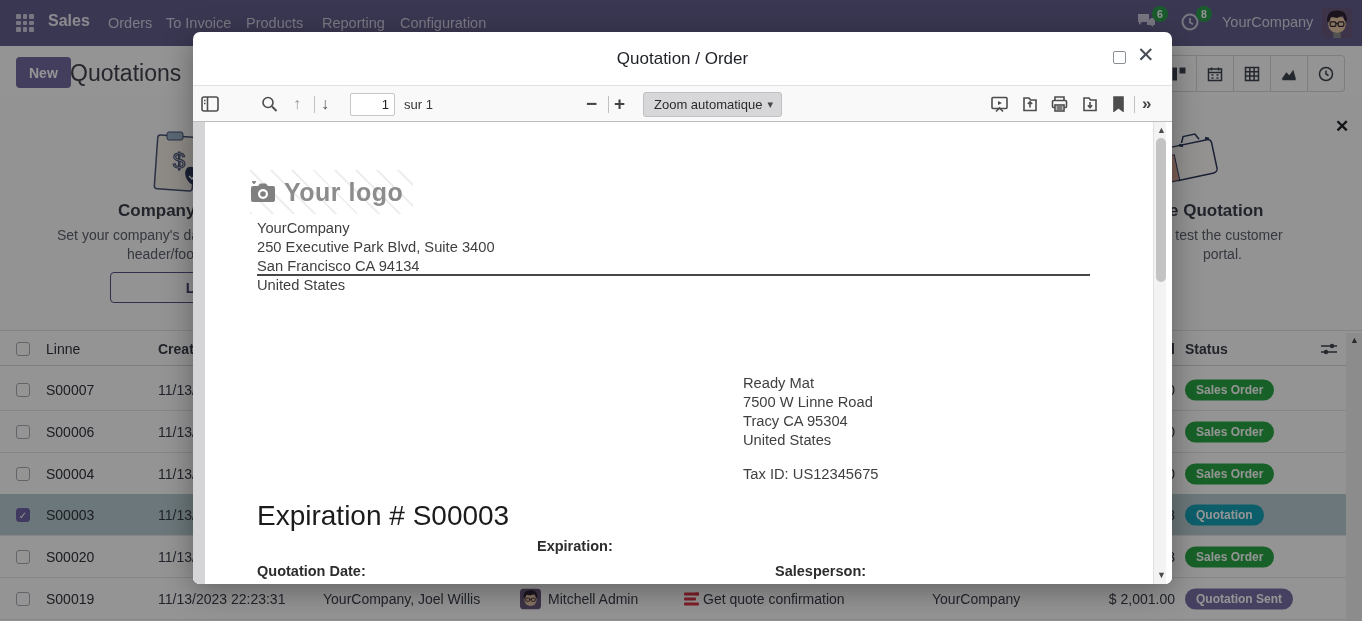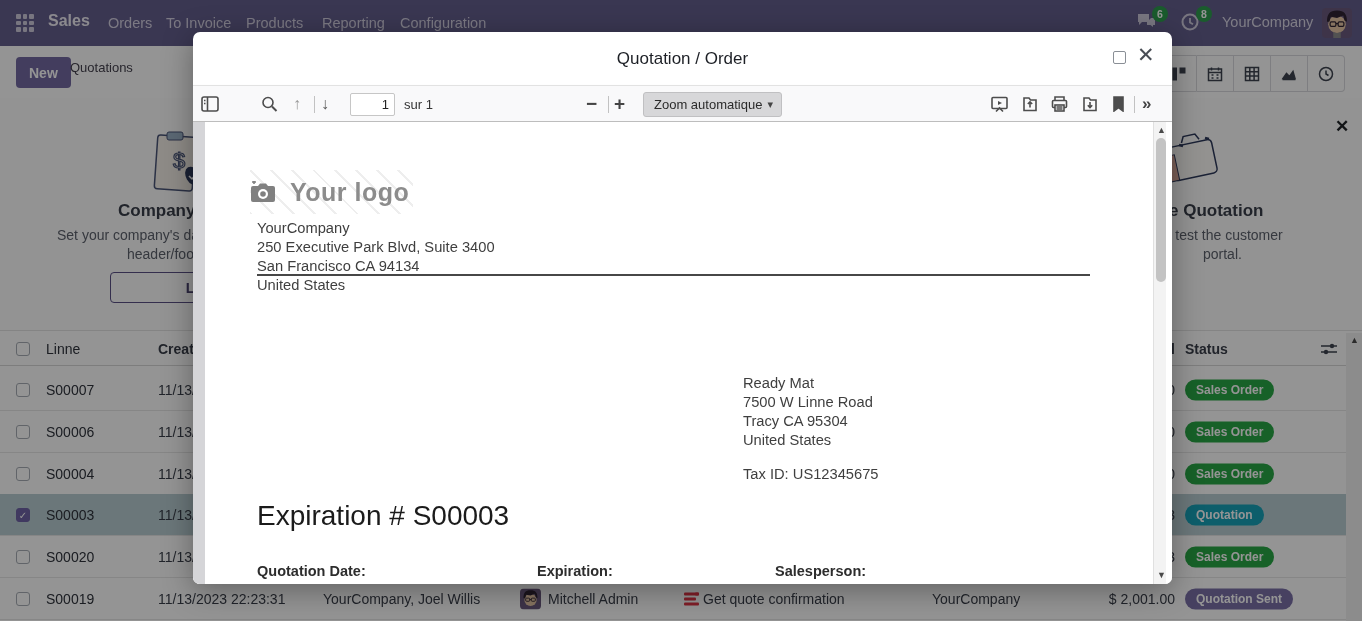--- a/index.html
+++ b/index.html
@@ -19,21 +19,21 @@
   .nav-app{left:48px;top:12px;font-size:16px;font-weight:bold;color:#efedf5;}
   .nav-item{top:15px;font-size:14.5px;color:#d4d0e2;cursor:pointer;}
   .nav-right-icon{top:12px;width:22px;height:22px;}
   .nav-badge{position:absolute;top:-6px;right:-10px;min-width:16px;height:16px;border-radius:8px;background:#2e9e4f;color:#fff;font-size:10.5px;font-weight:bold;display:flex;align-items:center;justify-content:center;padding:0 3px;}
   .nav-company{top:14px;font-size:14.5px;color:#d9d6e6;}
   .avatar-box{border-radius:4px;overflow:hidden;}
 
   
   .cp{left:0;top:46px;width:1362px;height:52px;background:#fff;}
   .btn-new{left:16px;top:11px;height:31px;padding:0 13px;background:var(--c-primary);color:#fff;border:none;border-radius:4px;font-size:14px;font-weight:bold;font-family:inherit;cursor:pointer;}
-  .breadcrumb{left:70px;top:14px;font-size:13px;color:#45424f;font-weight:500;}
+  .breadcrumb{left:70px;top:14px;font-size:23px;color:#45424f;font-weight:500;}
   .view-switch{top:9px;height:37px;display:flex;}
   .view-btn{width:37px;height:37px;border:1px solid #d9dade;border-left:none;background:#fff;display:flex;align-items:center;justify-content:center;cursor:pointer;}
   .view-btn:first-child{border-left:1px solid #d9dade;border-radius:4px 0 0 4px;}
   .view-btn:last-child{border-radius:0 4px 4px 0;}
   .view-btn svg{stroke:#3e4450;fill:none;stroke-width:1.5;}
 
   
   .onboard{left:0;top:98px;width:1362px;height:233px;background:#fdfdfd;border-bottom:1px solid #e3e3e3;}
   .ob-title{font-size:17px;font-weight:bold;color:#3a3f4a;}
   .ob-text{font-size:14px;color:#5d626d;}
@@ -79,21 +79,21 @@
   .zoom-dd .chev{position:absolute;right:8px;top:0;font-size:11px;color:#444;}
   .pm{font-size:19px;color:#444;font-weight:bold;}
 
   
   .pdf-area{left:0;top:90px;width:979px;height:462px;background:#fff;}
   .pdf-left-strip{left:0;top:0;width:12px;height:462px;background:#d5d5d8;}
   .pdf-scroll{left:960px;top:0;width:13px;height:462px;background:#f3f3f3;border-left:1px solid #e0e0e0;}
   .pdf-thumb{position:absolute;left:1.5px;top:16px;width:10px;height:144px;background:#c3c3c3;border-radius:5px;}
   .doc{font-size:14.7px;color:#3f3f3f;line-height:19px;}
   .logo-hatch{left:57px;top:48px;width:163px;height:44px;background:repeating-linear-gradient(45deg,#eeeeee 0 2px,#ffffff 2px 15px);display:flex;align-items:center;}
-  .logo-text{font-size:25px;font-weight:bold;color:#8c8c8c;margin-left:14px;letter-spacing:.5px;}
+  .logo-text{font-size:25px;font-weight:bold;color:#8c8c8c;margin-left:8px;letter-spacing:.5px;}
   .doc-hr{left:64px;top:152px;width:833px;height:2px;background:#474747;}
   .doc-h1{font-size:28px;color:#1b1b1b;}
   .doc-label{font-weight:bold;color:#2d2d2d;font-size:14.5px;}
 </style>
 </head>
 <body>
 
 <div class="screen">
 
   <div class="abs navbar">
@@ -386,21 +386,21 @@
         <div>Ready Mat</div>
         <div>7500 W Linne Road</div>
         <div>Tracy CA 95304</div>
         <div>United States</div>
         <div style="margin-top:15px">Tax ID: US12345675</div>
       </div>
       <div class="abs doc-h1" style="left:64px;top:378px">Expiration # S00003</div>
 
       <div class="abs doc-label" style="left:64px;top:441px">Quotation Date:</div>
 
-      <div class="abs doc-label" style="left:344px;top:441px">Expiration:</div>
+      <div class="abs doc-label" style="left:344px;top:416px">Expiration:</div>
 
       <div class="abs doc-label" style="left:582px;top:441px">Salesperson:</div>
 
       <div class="abs pdf-scroll">
         <div class="scroll-arrow" style="position:absolute;left:3px;top:4px">▲</div>
         <div class="pdf-thumb"></div>
         <div class="scroll-arrow" style="position:absolute;left:3px;bottom:4px">▼</div>
       </div>
     </div>
   </div>

